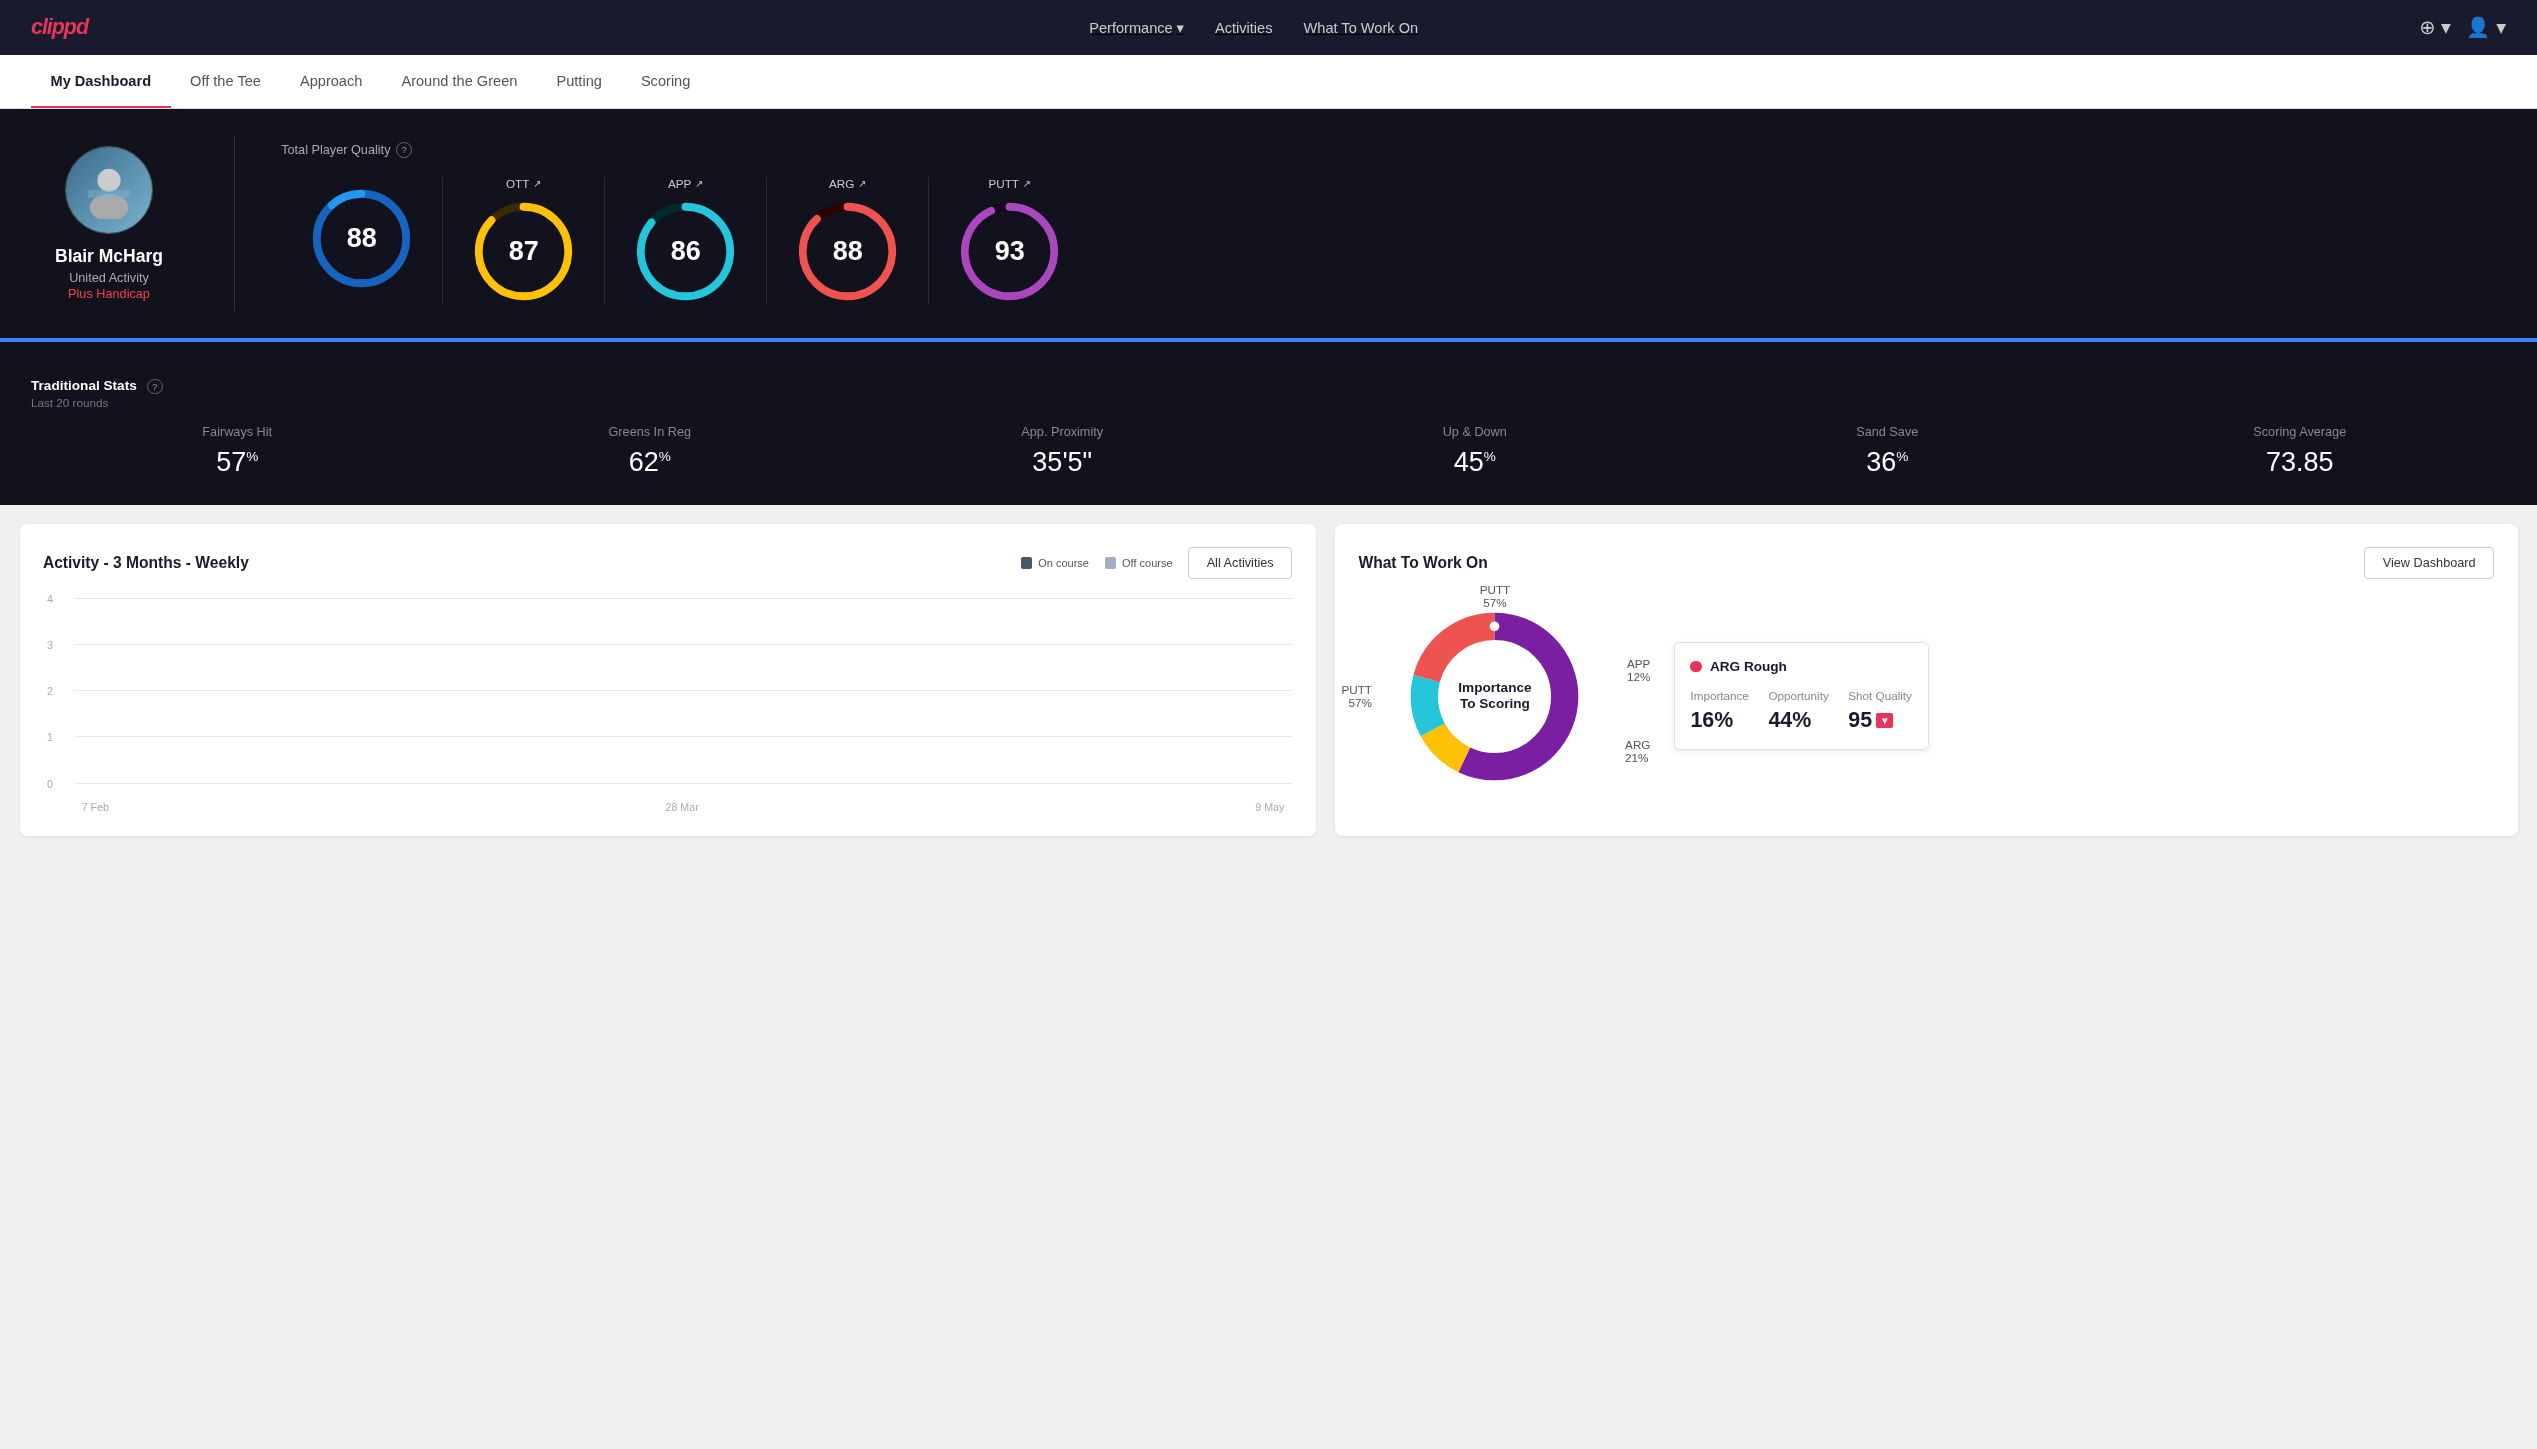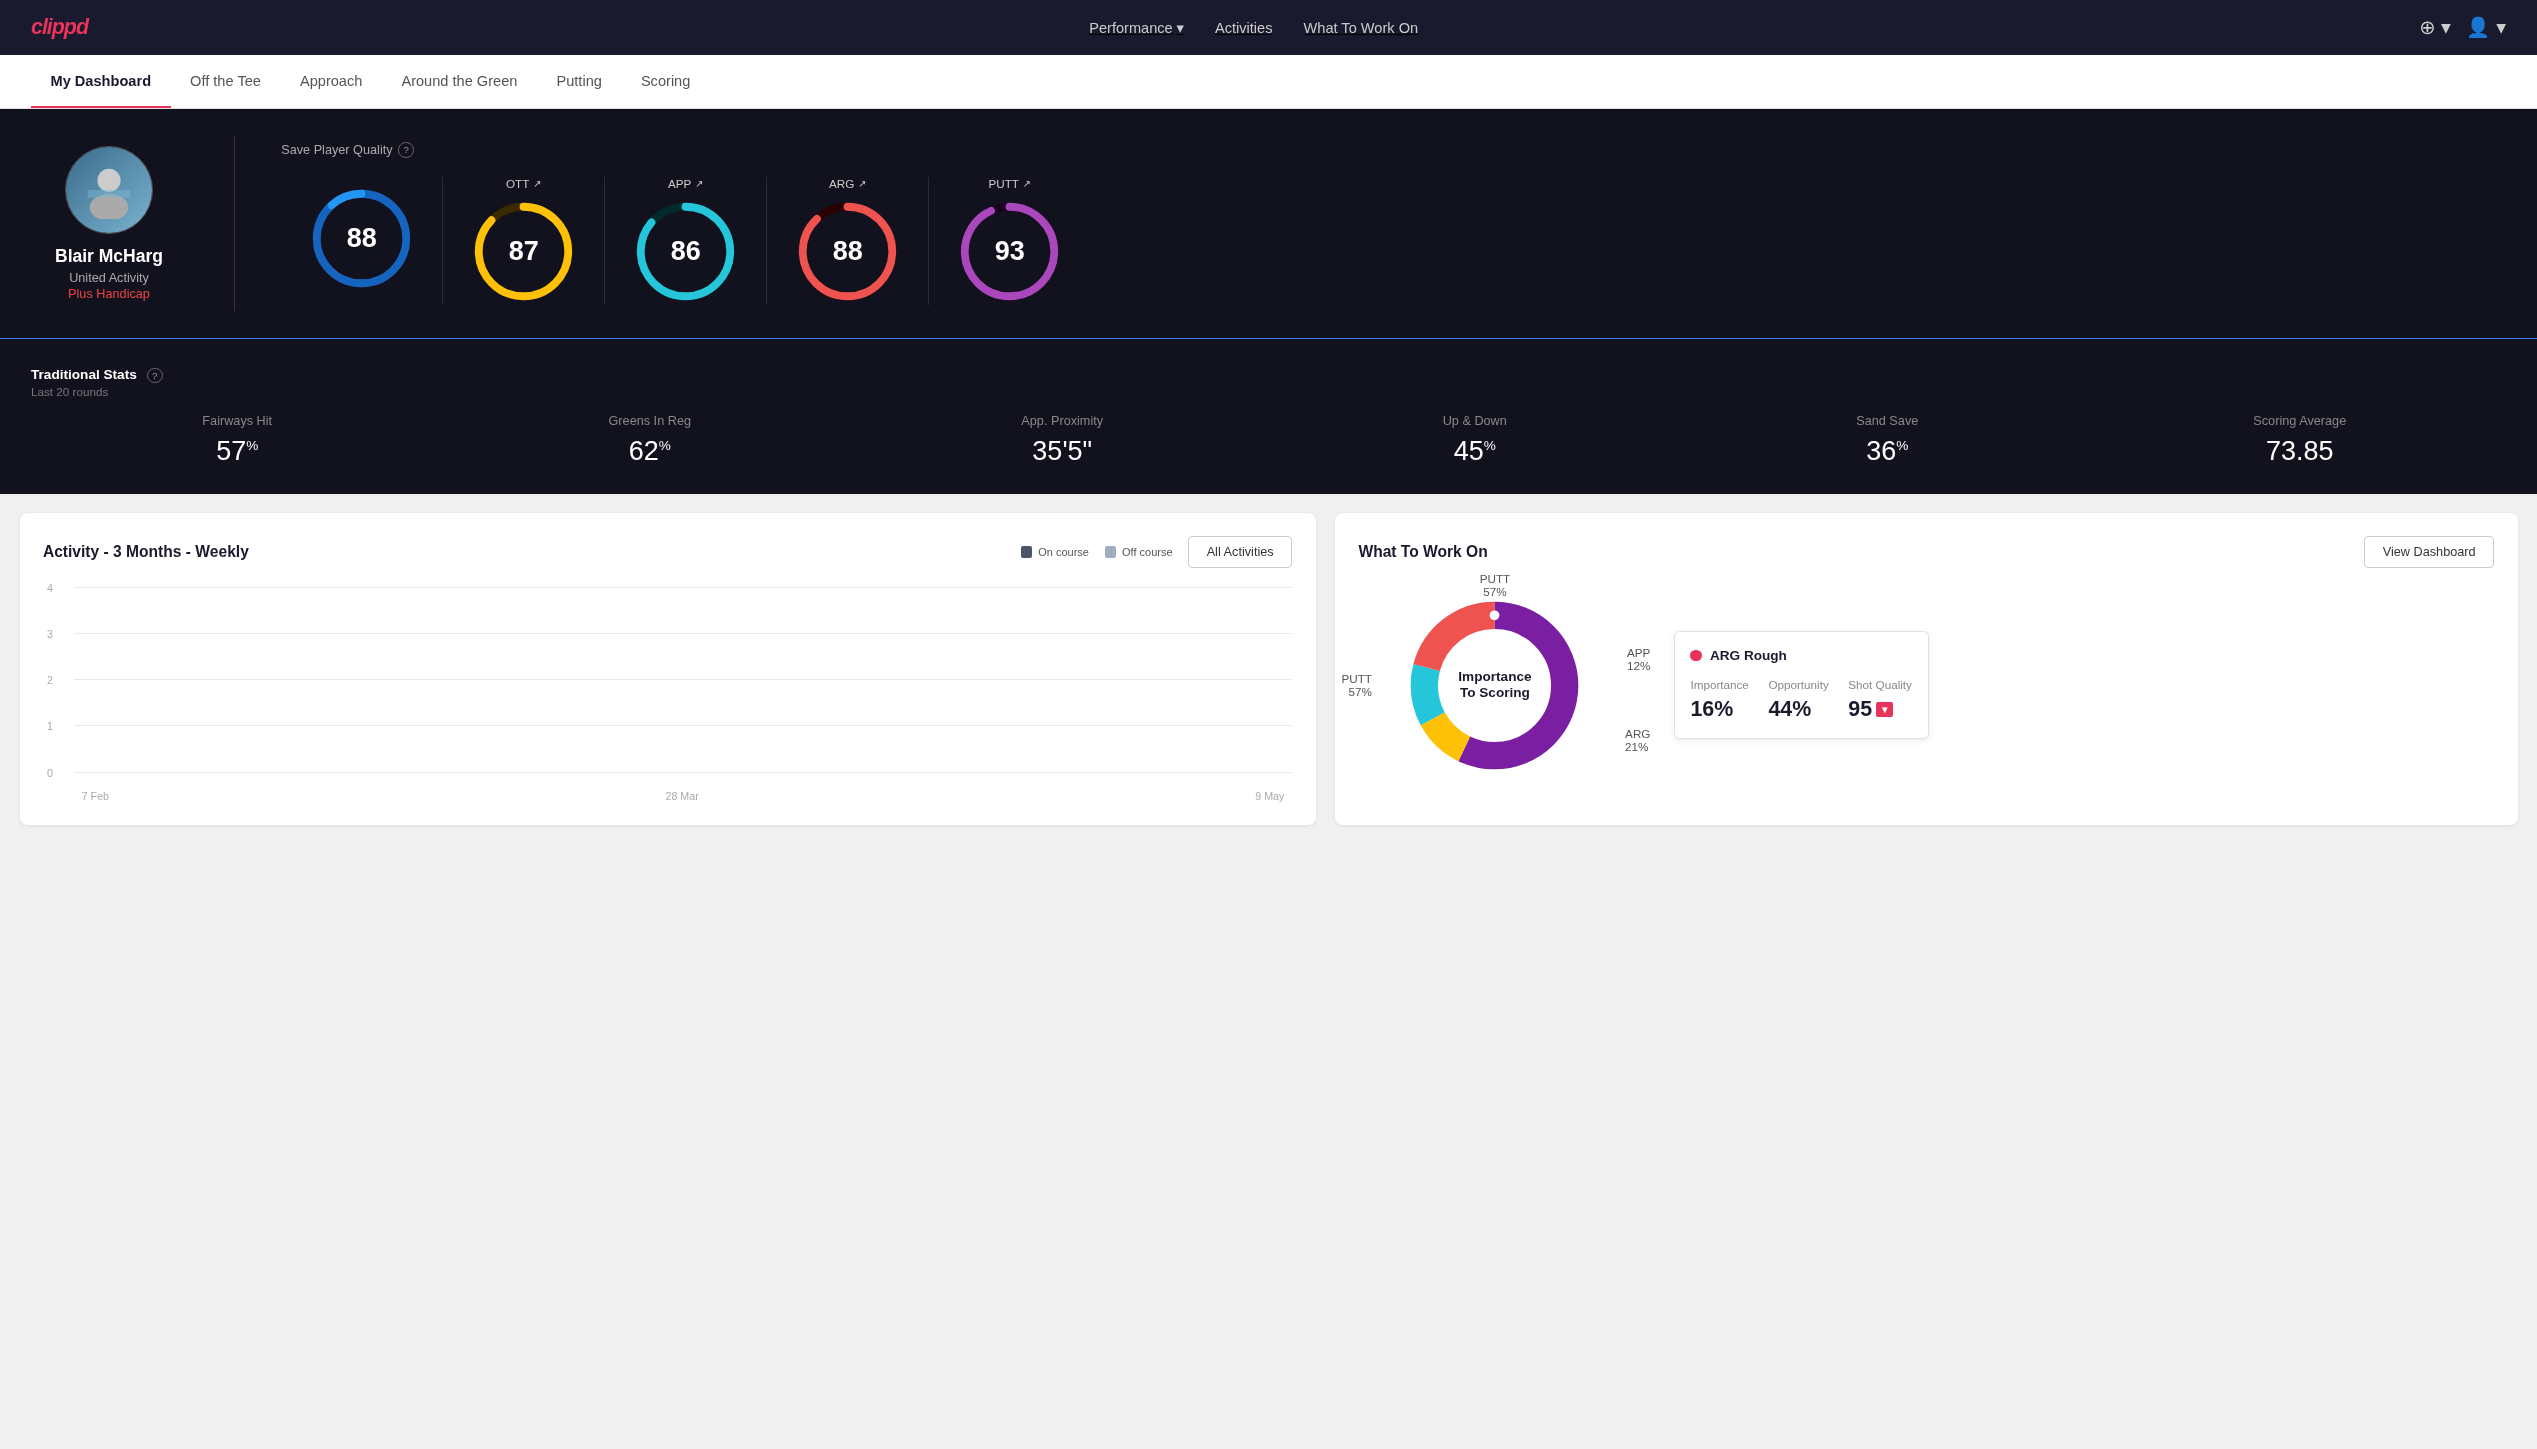--- a/index.html
+++ b/index.html
@@ -65,21 +65,21 @@
     .score-rings { display: flex; gap: 0; }
     .score-ring-item { display: flex; flex-direction: column; align-items: center; padding: 0 27px; border-right: 1px solid #2a2a3e; }
     .score-ring-item:last-child { border-right: none; }
     .ring-label { color: #ccc; font-size: 11.7px; margin-bottom: 7.8px; display: flex; align-items: center; gap: 3.9px; }
     .ring-label .arrow { font-size: 9.7px; color: #ccc; }
     .ring-container { position: relative; width: 107px; height: 107px; }
     .ring-container svg { width: 107px; height: 107px; transform: rotate(-90deg); }
     .ring-value { position: absolute; top: 50%; left: 50%; transform: translate(-50%, -50%); color: #fff; font-size: 27px; font-weight: 700; }
 
     
-    .trad-stats { background: #12121f; padding: 26px 31px 27px; border-top: 1px solid #3b82f6; }
+    .trad-stats { background: #12121f; padding: 34px 31px 27px; border-top: 4px solid #3b82f6; }
     .trad-stats-header { display: flex; align-items: center; gap: 7.8px; margin-bottom: 15.6px; }
     .trad-stats-title { color: #fff; font-size: 13.6px; font-weight: 600; }
     .trad-stats-sub { color: #777; font-size: 11.7px; margin-top: 1.9px; }
     .trad-stats-grid { display: flex; gap: 0; }
     .trad-stat-item { flex: 1; text-align: center; }
     .trad-stat-label { color: #888; font-size: 12.7px; margin-bottom: 7.8px; }
     .trad-stat-value { color: #fff; font-size: 27px; font-weight: 300; }
     .trad-stat-value sup { font-size: 13.6px; }
 
     
@@ -179,21 +179,21 @@
       </div>
       <div class="player-name">Blair McHarg</div>
       <div class="player-country">United Activity</div>
       <div class="player-handicap">Plus Handicap</div>
     </div>
 
     <div class="stats-divider"></div>
 
     <div class="tpq-section">
       <div class="tpq-label">
-        <span>Save Player Quality</span>
+        <span>Total Player Quality</span>
         <span class="help-icon">?</span>
       </div>
       <div class="score-rings">
 
         <div class="score-ring-item">
           <div class="ring-label"></div>
           <div class="ring-container">
             <svg viewBox="0 0 110 110">
               <circle cx="55" cy="55" r="46" fill="none" stroke="#2a2a3e" stroke-width="8"></circle>
               <circle cx="55" cy="55" r="46" fill="none" stroke="#1565C0" stroke-width="8" stroke-dasharray="289" stroke-dashoffset="35" stroke-linecap="round"></circle>

